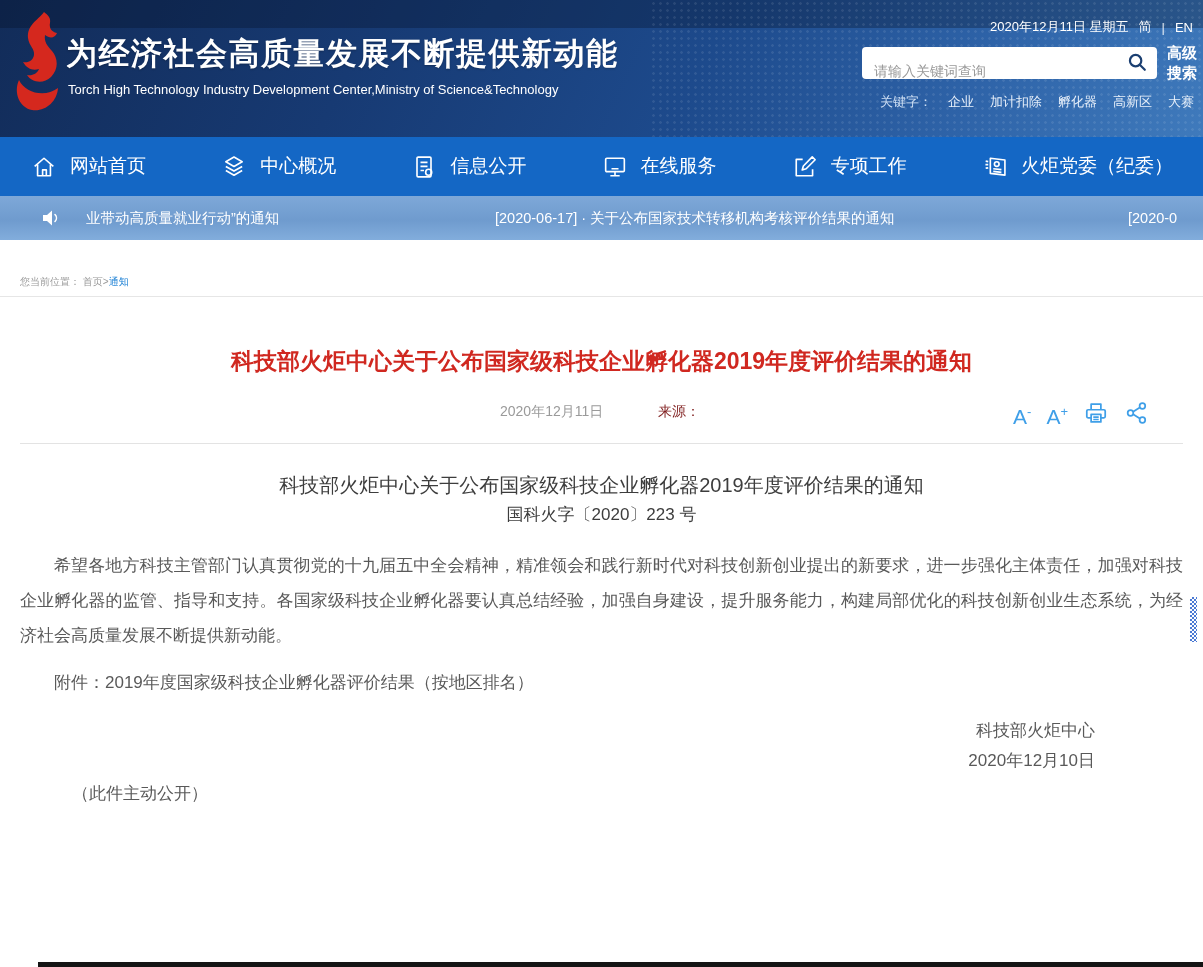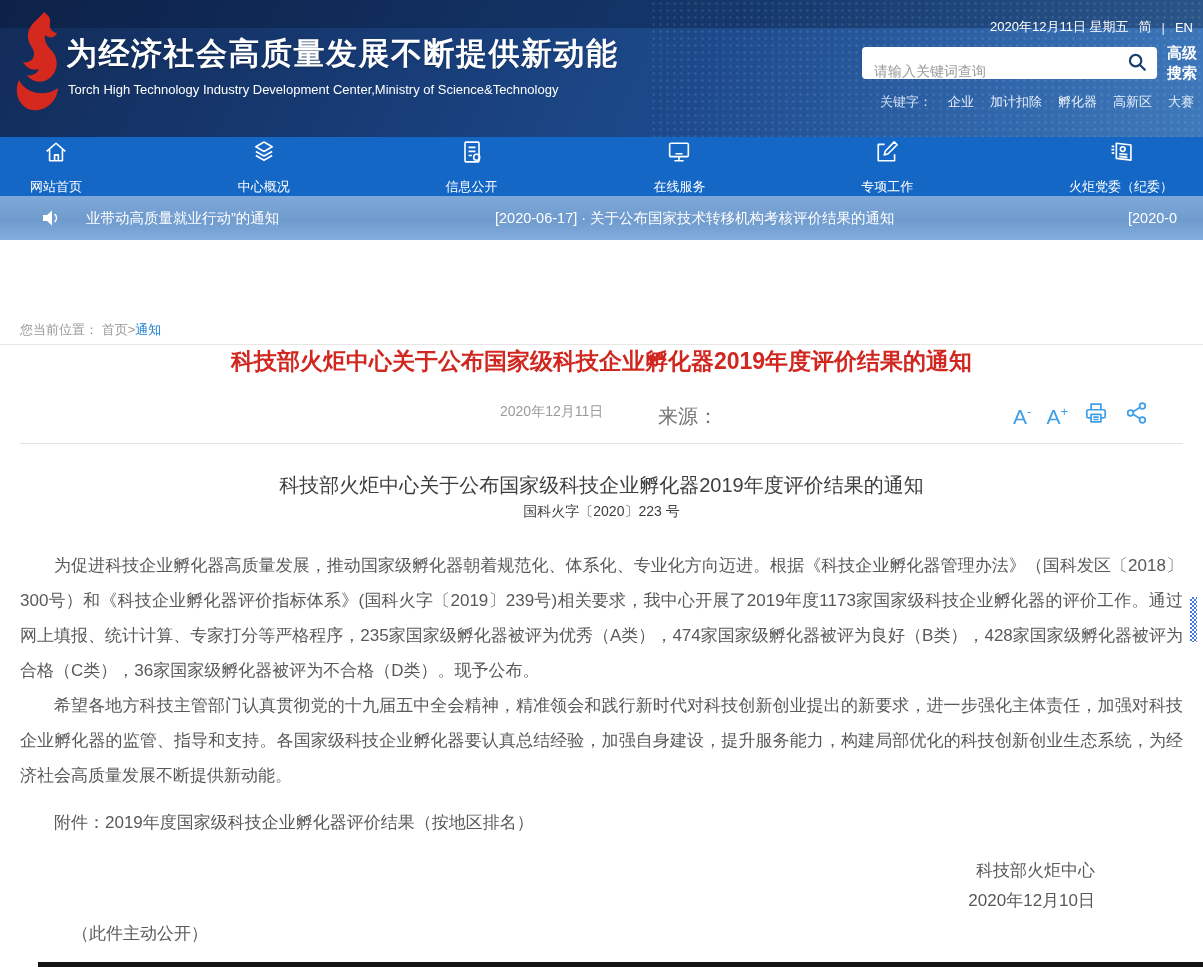--- a/index.html
+++ b/index.html
@@ -37,57 +37,57 @@
     display:flex; align-items:center; justify-content:center; }
   .advanced { position:absolute; left:1167px; top:43px; z-index:5; color:#fff; font-size:15px;
     font-weight:bold; line-height:20px; cursor:pointer; text-align:left; }
   .keywords { position:absolute; left:880px; top:93px; z-index:5; color:#cfe0f4; font-size:13px;
     display:flex; gap:16px; white-space:nowrap; }
   .keywords .kw { color:#e9f1fb; cursor:pointer; }
 
   
   .nav { position:absolute; top:137px; left:0; width:100%; height:59px; background:#1467c5;
     display:flex; align-items:center; justify-content:space-between; padding:0 30px; }
-  .nav-item { display:flex; align-items:center; gap:12px; color:#fff; font-size:13px;
-    cursor:pointer; white-space:nowrap;flex-direction:column; }
+  .nav-item { display:flex; gap:12px; color:#fff; font-size:19px;
+    cursor:pointer; white-space:nowrap; }
   .nav-item svg { display:block; }
 
   
   .ticker { position:absolute; top:196px; left:0; width:100%; height:44px;
     background:linear-gradient(180deg,#7ea8d8 0%,#6f9bce 55%,#82addc 100%); overflow:hidden; }
   .speaker { position:absolute; left:40px; top:11px; }
   .ticker-item { position:absolute; top:50%; transform:translateY(-50%); color:#fff;
     font-size:14.5px; white-space:nowrap; cursor:pointer; }
   .ticker-item.t1 { left:86px; }
   .ticker-item.t2 { left:495px; }
   .ticker-item.t3 { left:1128px; }
 
   
   .breadcrumb { position:absolute; top:266px; left:0; width:100%; height:31px; line-height:31px;
-    border-bottom:1px solid #e6e6e6; font-size:13px; color:#999; padding-left:20px;margin-top:48px; }
+    border-bottom:1px solid #e6e6e6; font-size:10px; color:#999; padding-left:20px; }
   .breadcrumb a { text-decoration:none; cursor:pointer; }
   .crumb-home { color:#999; }
   .crumb-current { color:#1a7fd4; }
 
   
   .article-title { position:absolute; top:346px; left:0; width:100%; text-align:center;
     color:#d02820; font-size:23px; font-weight:bold; }
   .meta-date { position:absolute; left:500px; top:403px; color:#9a9a9a; font-size:14px; }
-  .meta-source { position:absolute; left:658px; top:403px; color:#737373; font-size:20px; }
+  .meta-source { position:absolute; left:658px; top:403px; color:#7f1d1d; font-size:14px; }
   .tools { position:absolute; right:53px; top:398px; display:flex; align-items:center; gap:15px;
     color:#3f9fe8; }
   .tool-a { font-size:21px; line-height:28px; cursor:pointer; }
   .tool-a sup { font-size:13px; }
   .tool-icon { cursor:pointer; display:flex; align-items:center; }
   .divider { position:absolute; top:443px; left:20px; right:20px; border-top:1px solid #e3e3e3; }
 
   .article-heading { position:absolute; top:472px; left:0; width:100%; text-align:center;
     font-size:20px; color:#3d3d3d; }
   .doc-number { position:absolute; top:503px; left:0; width:100%; text-align:center;
-    font-size:14px; color:#3d3d3d; }
+    font-size:17px; color:#3d3d3d; }
 
   .body-text { position:absolute; top:548px; left:20px; right:20px; font-size:17px;
     color:#595959; line-height:35px; text-align:justify; }
   .body-text p.indent { text-indent:2em; }
   .attachment { margin-top:12px; text-indent:2em; }
   .signature { margin-top:16px; line-height:30px; text-align:right; padding-right:88px;
     color:#595959; }
   .footnote { margin-top:0; padding-left:52px; text-align:left; }
 
   
@@ -258,21 +258,20 @@
       </span>
     </span>
   </div>
 
   <div class="divider"></div>
 
   <div class="article-heading">科技部火炬中心关于公布国家级科技企业孵化器2019年度评价结果的通知</div>
   <div class="doc-number">国科火字〔2020〕223 号</div>
 
   <div class="body-text">
-    <p class="indent">为促进科技企业孵化器高质量发展，推动国家级孵化器朝着规范化、体系化、专业化方向迈进。根据《科技企业孵化器管理办法》（国科发区〔2018〕300号）和《科技企业孵化器评价指标体系》(国科火字〔2019〕239号)相关要求，我中心开展了2019年度1173家国家级科技企业孵化器的评价工作。通过网上填报、统计计算、专家打分等严格程序，235家国家级孵化器被评为优秀（A类），474家国家级孵化器被评为良好（B类），428家国家级孵化器被评为合格（C类），36家国家级孵化器被评为不合格（D类）。现予公布。</p>
     <p class="indent">希望各地方科技主管部门认真贯彻党的十九届五中全会精神，精准领会和践行新时代对科技创新创业提出的新要求，进一步强化主体责任，加强对科技企业孵化器的监管、指导和支持。各国家级科技企业孵化器要认真总结经验，加强自身建设，提升服务能力，构建局部优化的科技创新创业生态系统，为经济社会高质量发展不断提供新动能。</p>
     <p class="attachment">附件：2019年度国家级科技企业孵化器评价结果（按地区排名）</p>
     <div class="signature">
       <div>科技部火炬中心</div>
       <div>2020年12月10日</div>
     </div>
     <p class="footnote">（此件主动公开）</p>
   </div>
 
   <div class="scroll-thumb"></div>

